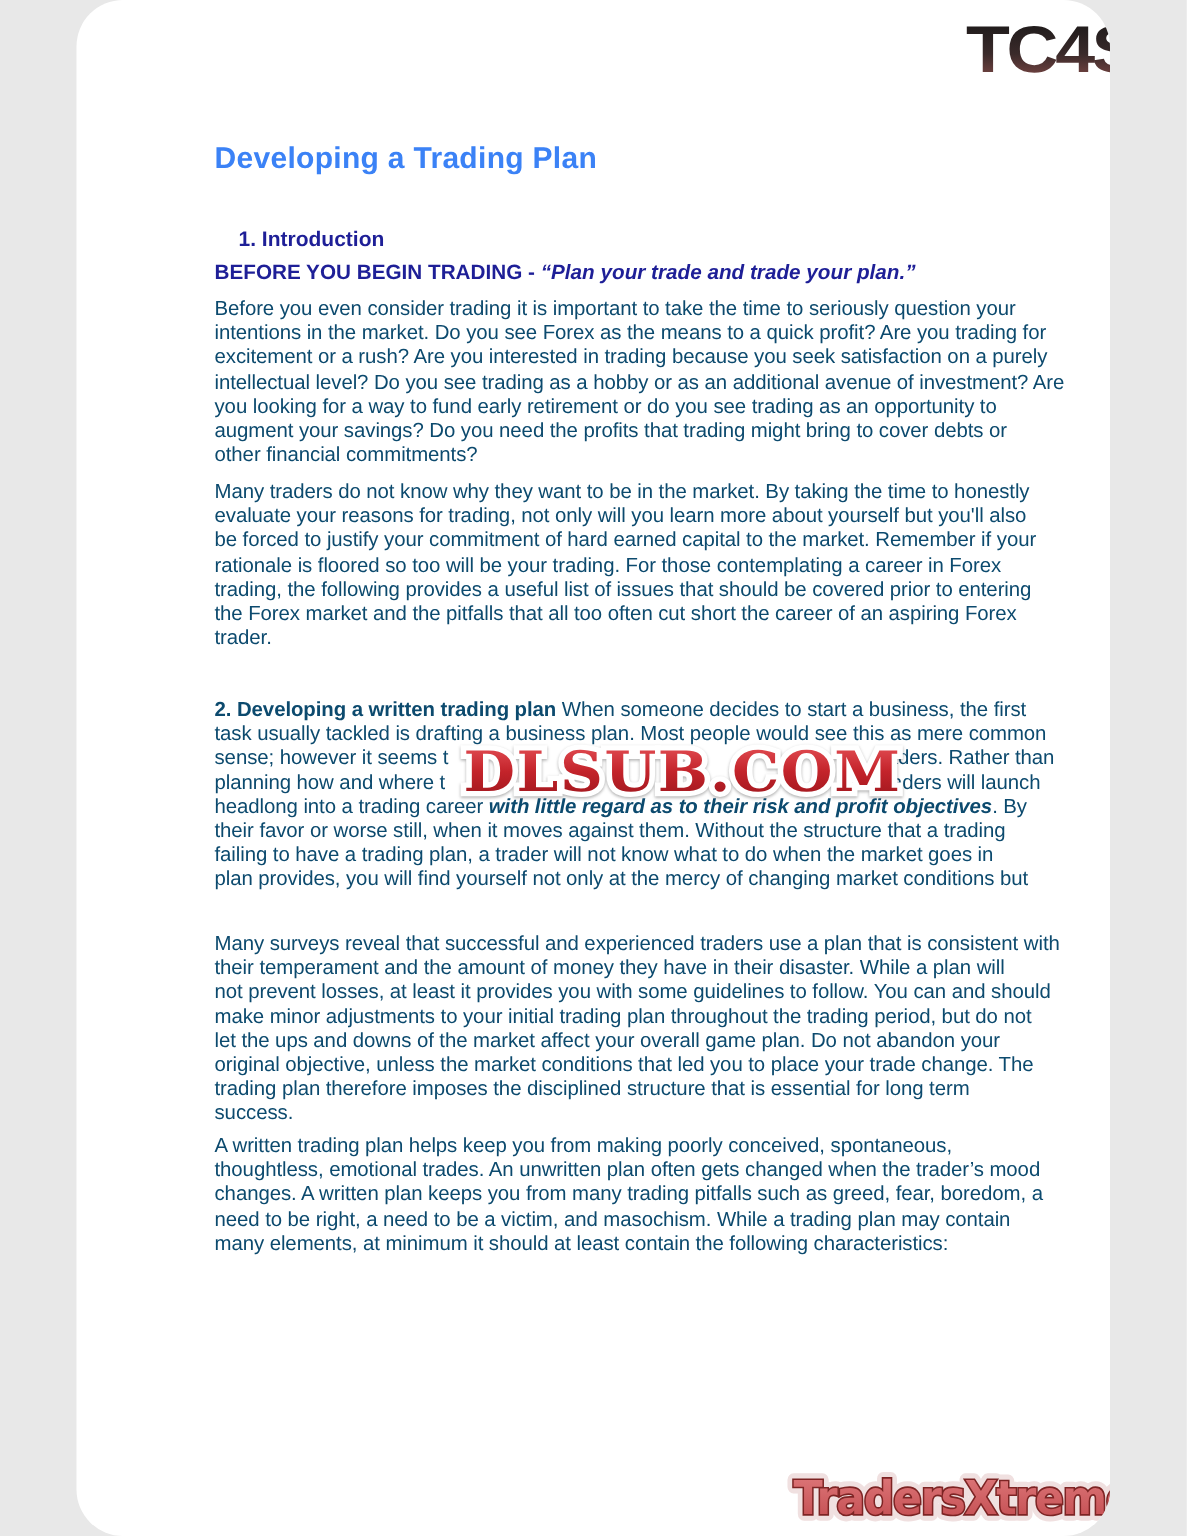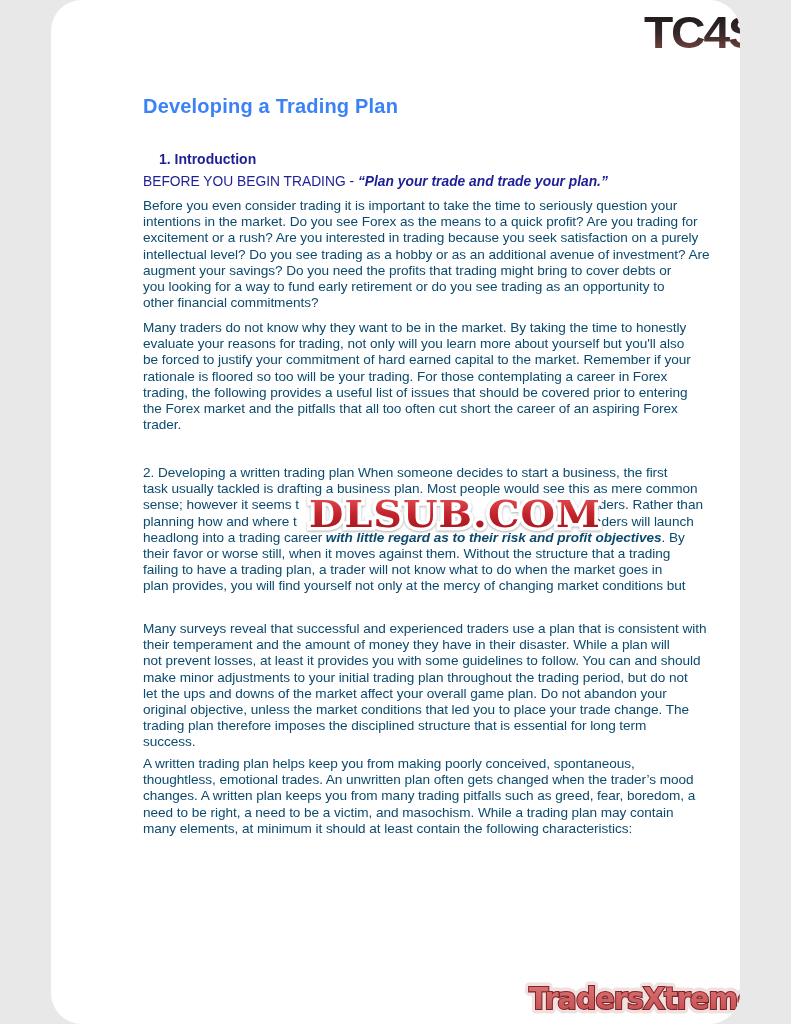--- a/index.html
+++ b/index.html
@@ -21,21 +21,21 @@
     position:absolute; top:174px; left:92px;
     font-size:13.8px; color:#1e1f97; white-space:pre;
   }
   .para{ position:absolute; left:92px; width:622px; color:#0c4a6e; }
   .p1{ top:198px; } .p2{ top:320px; } .p3{ top:465px; } .p4{ top:621px; } .p5{ top:756px; }
   .line{
     position:relative; white-space:pre;
     font-size:13.6px; line-height:16.2px; height:16.2px;
     letter-spacing:-0.05px;
   }
-  .seg-b{ font-weight:normal; }
+  .seg-b{ font-weight:bold; }
   .seg-bi{ font-weight:bold; font-style:italic; }
   .seg-abs{ position:absolute; top:0; }
   .wm{
     position:absolute; left:244px; top:489px; width:320px; height:50px; z-index:5;
     filter:drop-shadow(0 1px 1px rgba(80,80,80,0.45));
   }
   .logo-top{ position:absolute; left:588px; top:4px; width:200px; height:54px; }
   .logo-bottom{ position:absolute; left:468px; top:976px; width:320px; height:46px; }
 </style>
 </head>
@@ -56,22 +56,22 @@
 
   <div class="doc-title">Developing a Trading Plan</div>
   <div class="sec-heading">1. Introduction</div>
   <div class="lead-line"><span class="seg-b">BEFORE YOU BEGIN TRADING - </span><span class="seg-bi">“Plan your trade and trade your plan.”</span></div>
 
   <div class="para p1">
       <div class="line"><span>Before you even consider trading it is important to take the time to seriously question your</span></div>
       <div class="line"><span>intentions in the market. Do you see Forex as the means to a quick profit? Are you trading for</span></div>
       <div class="line"><span>excitement or a rush? Are you interested in trading because you seek satisfaction on a purely</span></div>
       <div class="line"><span>intellectual level? Do you see trading as a hobby or as an additional avenue of investment? Are</span></div>
+      <div class="line"><span>you looking for a way to fund early retirement or do you see trading as an opportunity to</span></div>
       <div class="line"><span>augment your savings? Do you need the profits that trading might bring to cover debts or</span></div>
-      <div class="line"><span>you looking for a way to fund early retirement or do you see trading as an opportunity to</span></div>
       <div class="line"><span>other financial commitments?</span></div>
     </div>
   <div class="para p2">
       <div class="line"><span>Many traders do not know why they want to be in the market. By taking the time to honestly</span></div>
       <div class="line"><span>evaluate your reasons for trading, not only will you learn more about yourself but you'll also</span></div>
       <div class="line"><span>be forced to justify your commitment of hard earned capital to the market. Remember if your</span></div>
       <div class="line"><span>rationale is floored so too will be your trading. For those contemplating a career in Forex</span></div>
       <div class="line"><span>trading, the following provides a useful list of issues that should be covered prior to entering</span></div>
       <div class="line"><span>the Forex market and the pitfalls that all too often cut short the career of an aspiring Forex</span></div>
       <div class="line"><span>trader.</span></div>

